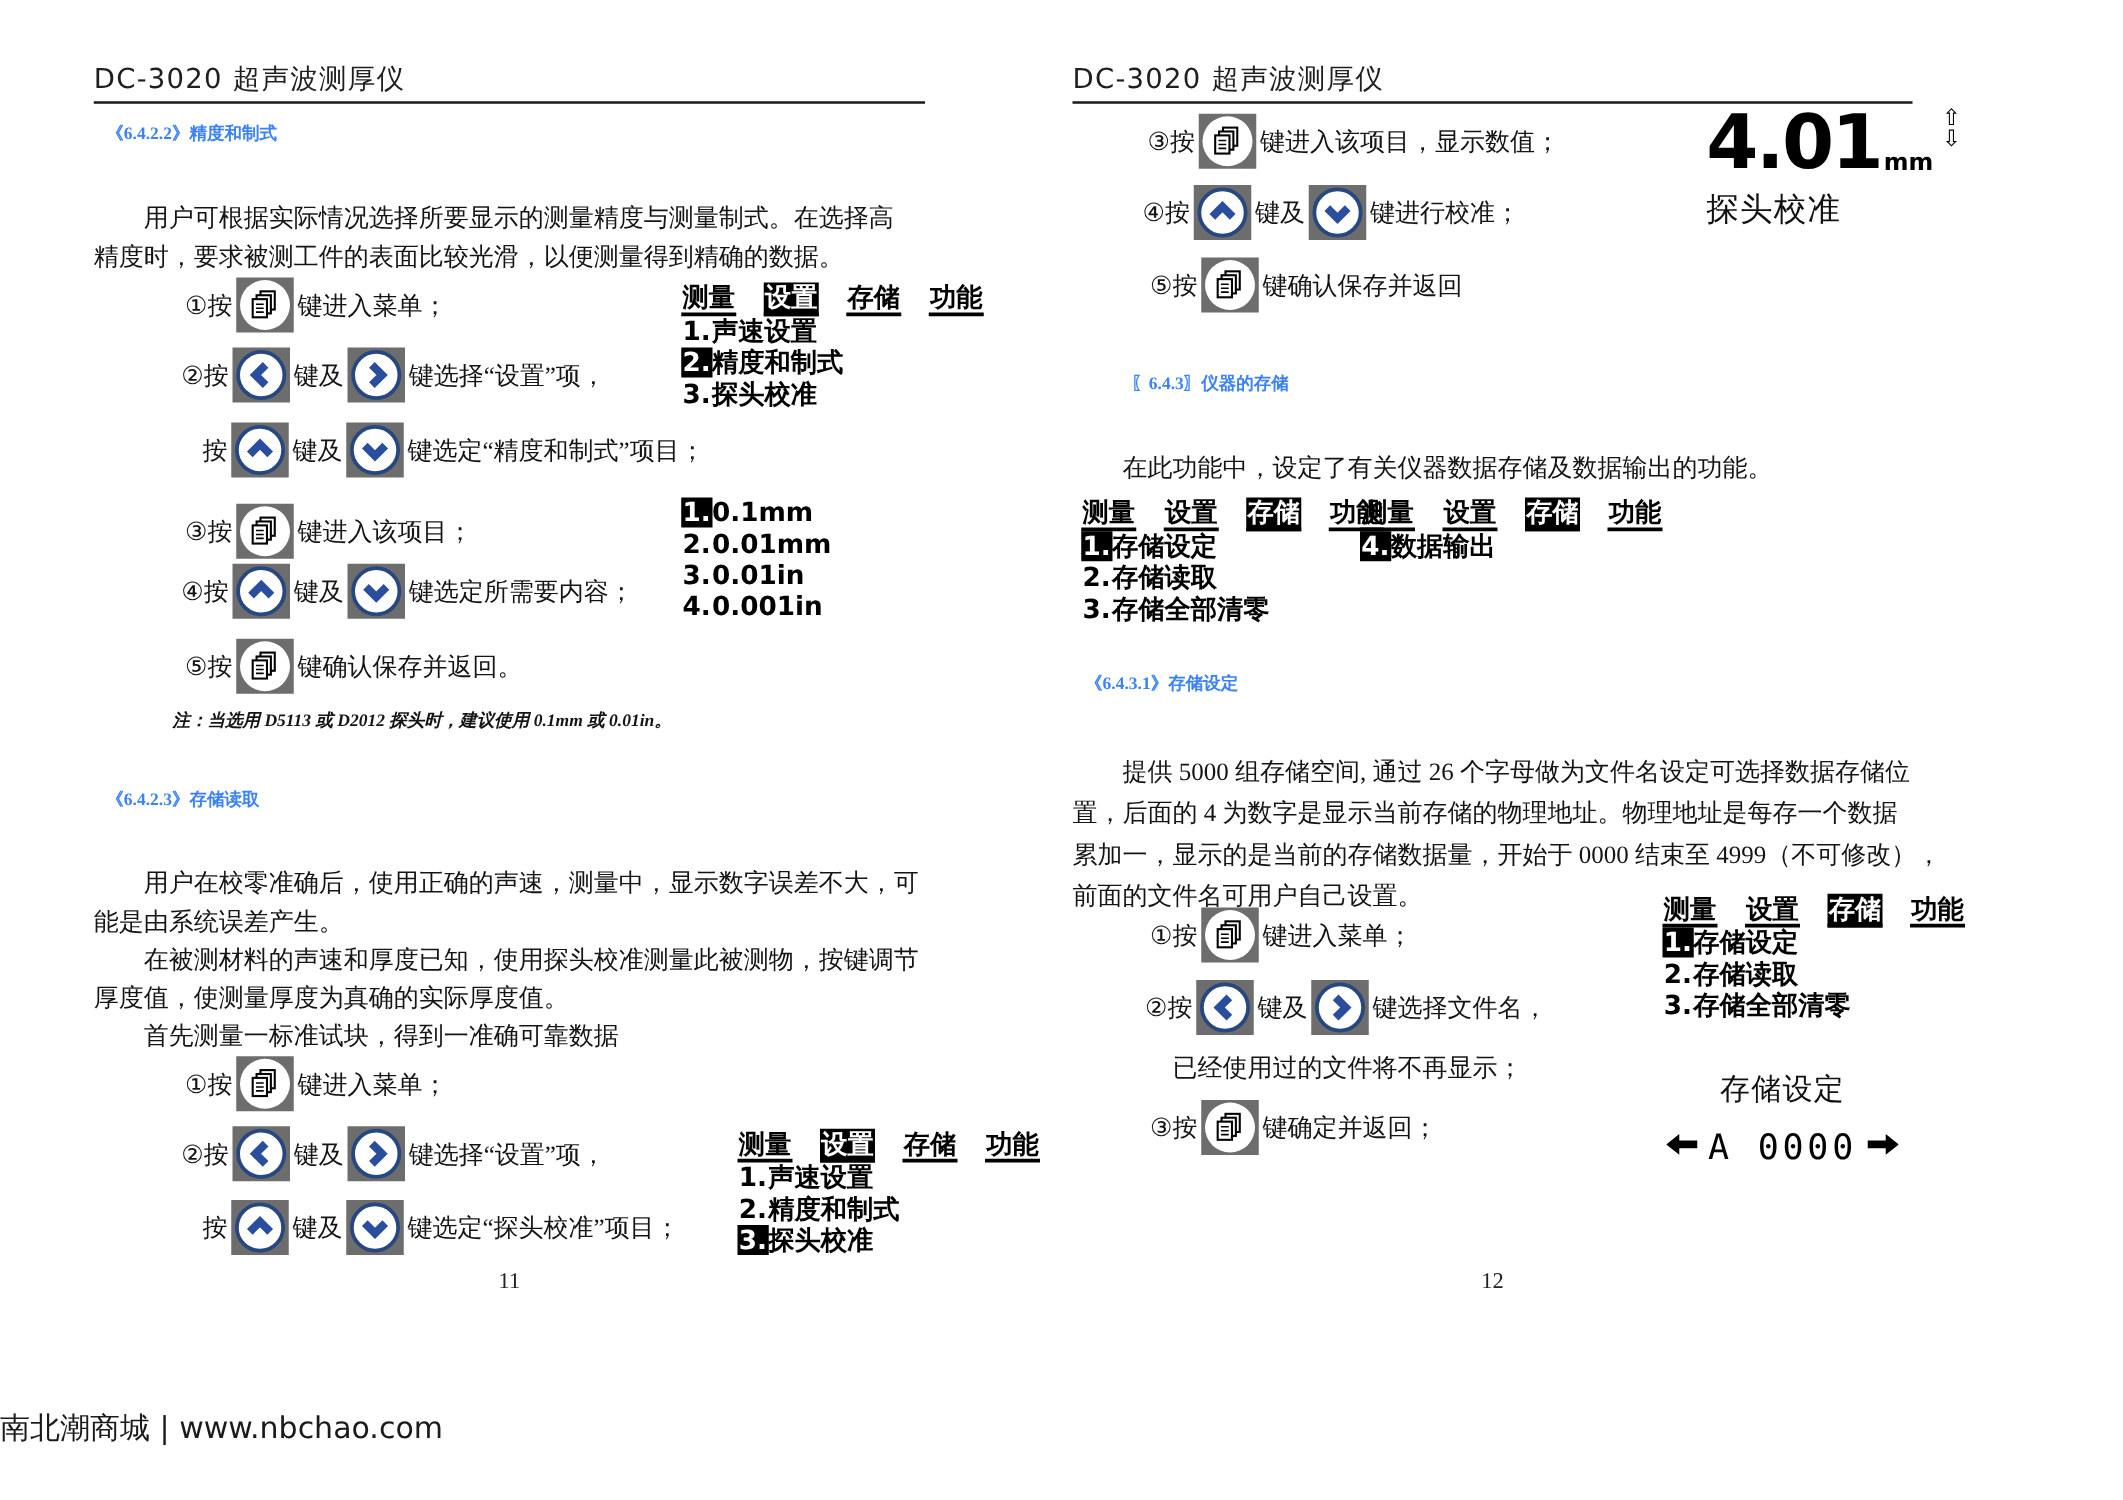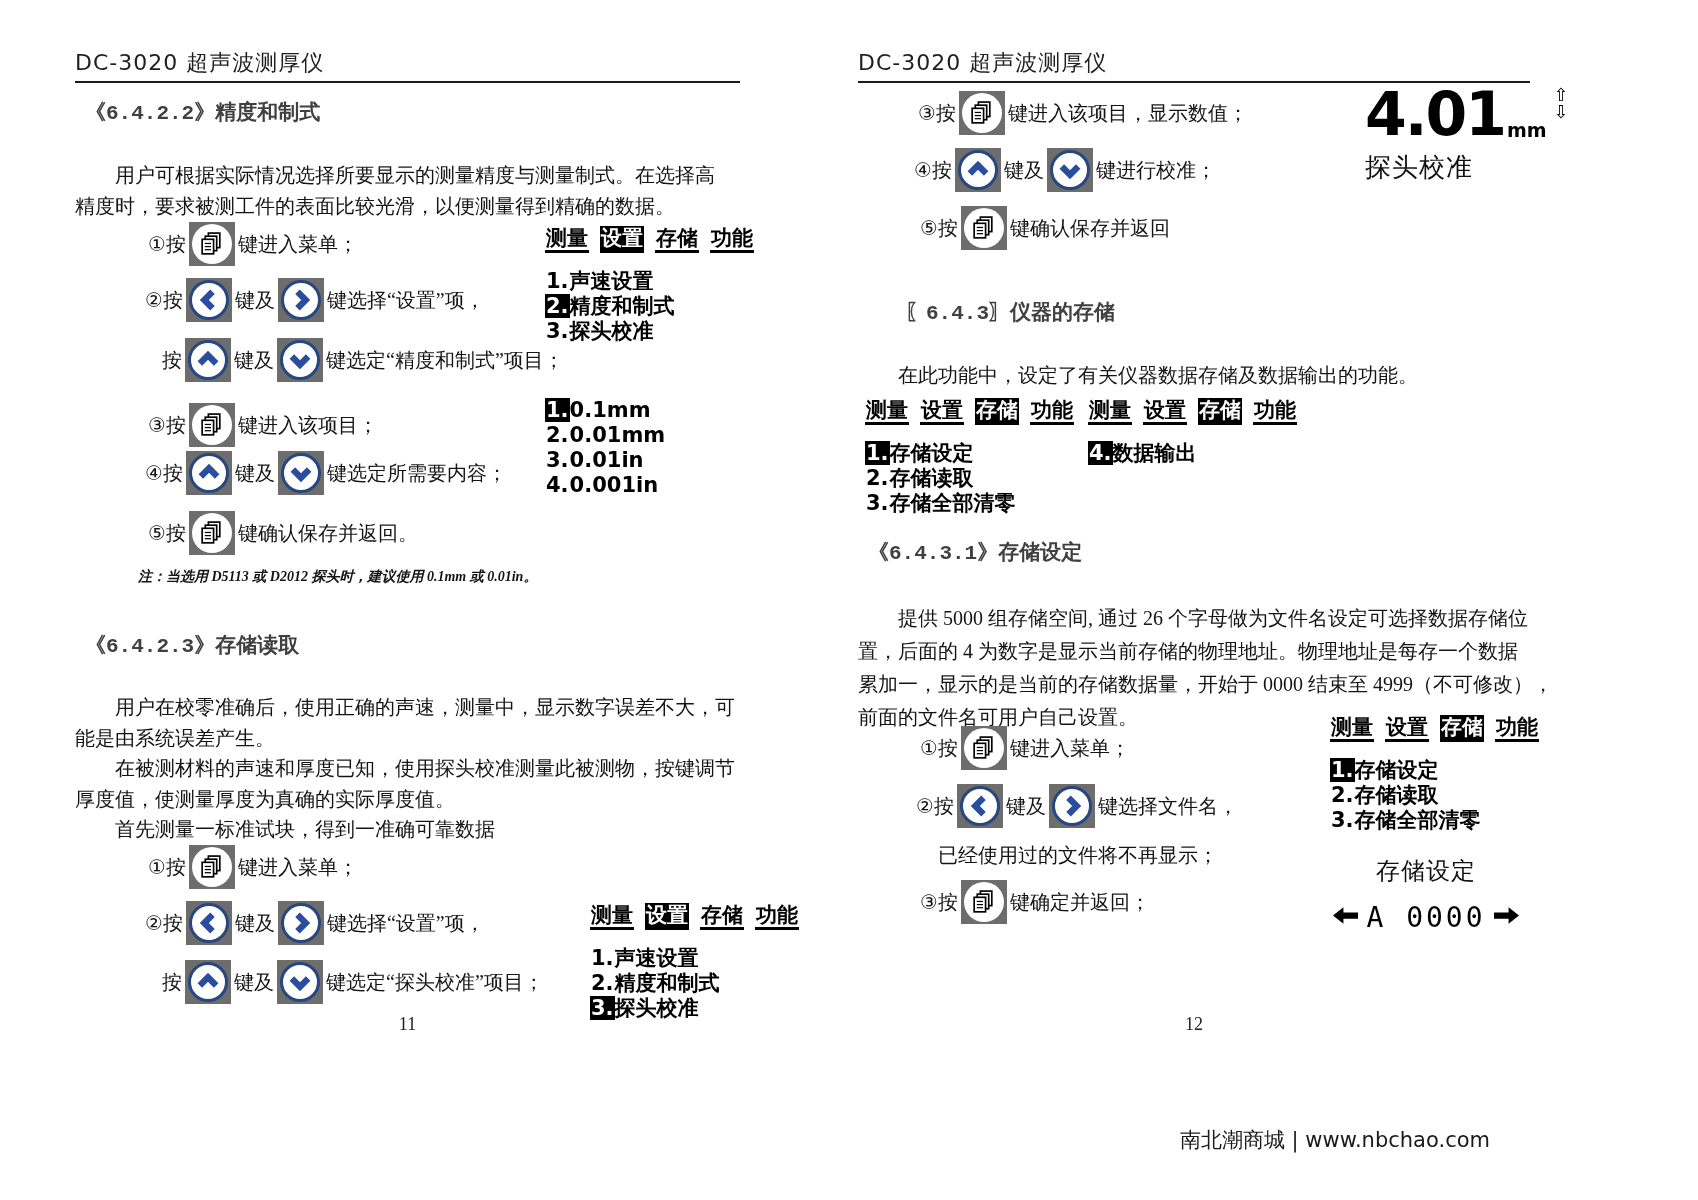--- a/index.html
+++ b/index.html
@@ -1,45 +1,45 @@
 <!DOCTYPE html>
 <html><head>
 <meta charset="utf-8">
 <style>
   *{margin:0;padding:0;box-sizing:border-box}
   html,body{width:1698px;height:1200px;background:#ffffff;overflow:hidden}
   body{position:relative;font-family:"Liberation Serif","DejaVu Serif","DejaVu Sans",serif;color:#141414}
   .abs{position:absolute}
   .hdr{font-family:"DejaVu Sans","Liberation Sans",sans-serif;font-size:22px;letter-spacing:1px;color:#1f1f1f;white-space:nowrap}
   .rule{border-top:2px solid #1a1a1a;height:0}
-  .sec-title{font-family:Liberation Mono, monospace;font-weight:bold;font-size:21px;color:#404040;white-space:nowrap}
+  .sec-title{font-family:Liberation Serif, serif;font-weight:bold;font-size:14px;color:#3b82f6;white-space:nowrap}
   .para{font-size:20px;line-height:31px;white-space:nowrap}
   .para .ind{padding-left:40px}
   .step{display:flex;align-items:center;white-space:nowrap;font-size:20px;font-family:"Liberation Serif","DejaVu Serif","DejaVu Sans",serif}
   .note{font-size:14px;font-weight:bold;font-style:italic;white-space:nowrap}
   .key{width:46px;height:44px;background:#6d6d6d;display:inline-flex;align-items:center;justify-content:center;flex:none;margin:0 3px}
   .kc{width:40px;height:40px;border-radius:50%;background:#fff;display:flex;align-items:center;justify-content:center}
   .kc.ring{border:3px solid #26477f}
   .chev{fill:none;stroke:#2a4d9e;stroke-width:5.5;stroke-linecap:butt;stroke-linejoin:miter}
   .lcd{font-family:"DejaVu Sans","Liberation Sans",sans-serif;font-weight:bold;color:#000;white-space:nowrap}
-  .lcd-bar{display:flex;gap:11px;font-size:21px;line-height:24px;margin-bottom:16px}
+  .lcd-bar{display:flex;gap:22px;font-size:21px;line-height:24px;margin-bottom:0}
   .bar-item{border-bottom:3px solid #000;padding:0 1px}
   .inv{background:#000;color:#fff}
   .lcd-line{font-size:21px;line-height:25px}
   .lcd-line .num{padding:0 1px}
   .pd-row{display:flex;align-items:flex-end}
   .pd-val{font-family:"DejaVu Sans","Liberation Sans",sans-serif;font-weight:bold;font-size:60px;line-height:56px;letter-spacing:-2px;color:#000}
   .pd-unit{font-family:"DejaVu Sans","Liberation Sans",sans-serif;font-weight:bold;font-size:19px;line-height:19px;margin-left:2px;margin-bottom:2px;color:#000}
   .pd-arrows{display:flex;flex-direction:column;align-self:flex-start;font-family:"DejaVu Sans",sans-serif;font-size:18px;line-height:17px;margin-left:7px;color:#000}
   .pd-label{font-size:26px;margin-top:8px;letter-spacing:1px;color:#111}
   .sd-title{font-size:24px;text-align:center;letter-spacing:1px;color:#111}
   .sd-row{display:flex;align-items:center;justify-content:space-between;margin-top:14px}
   .sd-val{font-family:"DejaVu Sans Mono","Liberation Mono",monospace;font-size:28px;letter-spacing:3px;color:#000}
   .pg-num{font-size:18px;text-align:center;color:#222}
-  .footer{font-family:"DejaVu Sans","Liberation Sans",sans-serif;font-size:21px;text-align:right;color:#1a1a1a}
+  .footer{font-family:"DejaVu Sans","Liberation Sans",sans-serif;font-size:24px;text-align:left;color:#1a1a1a}
 </style>
 </head>
 <body>
 
 <div class="abs hdr" style="left:75px;top:48px;width:665px">DC-3020 超声波测厚仪</div>
 <div class="abs rule" style="left:75px;top:81px;width:665px"></div>
 
 <div class="abs sec-title" style="left:85px;top:98px">《6.4.2.2》精度和制式</div>
 
 <div class="abs para" style="left:75px;top:160px;width:680px">

